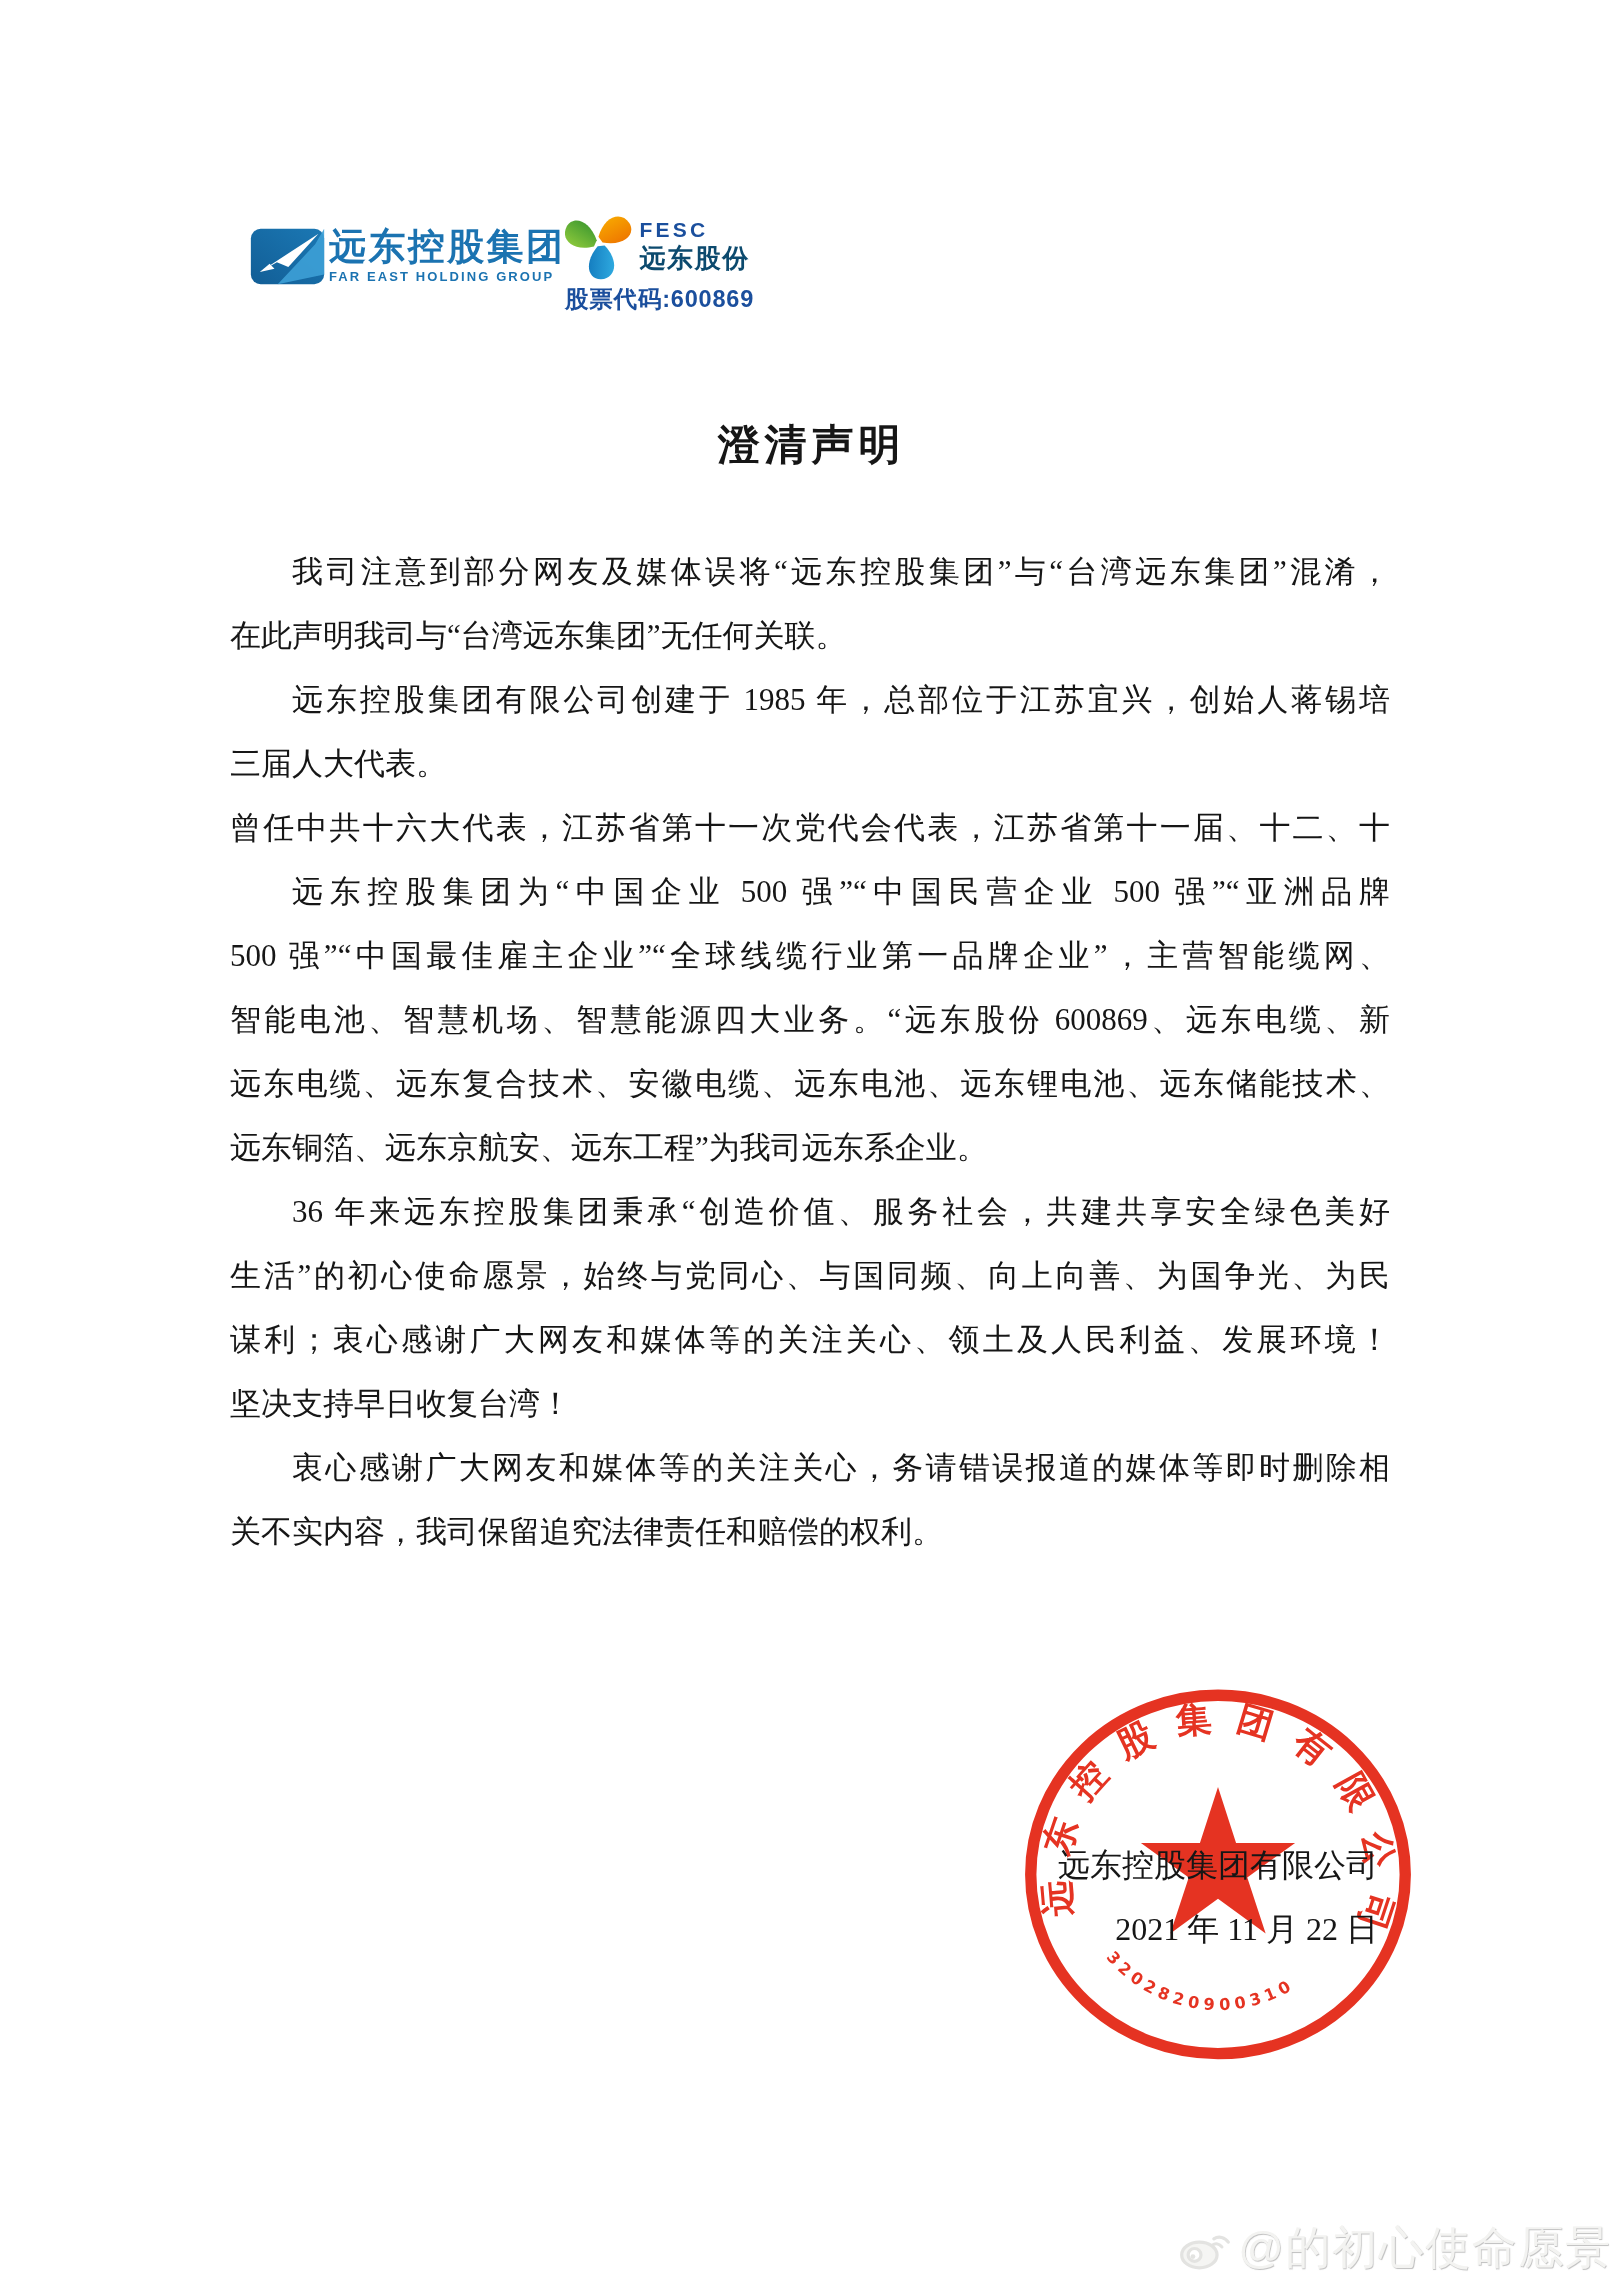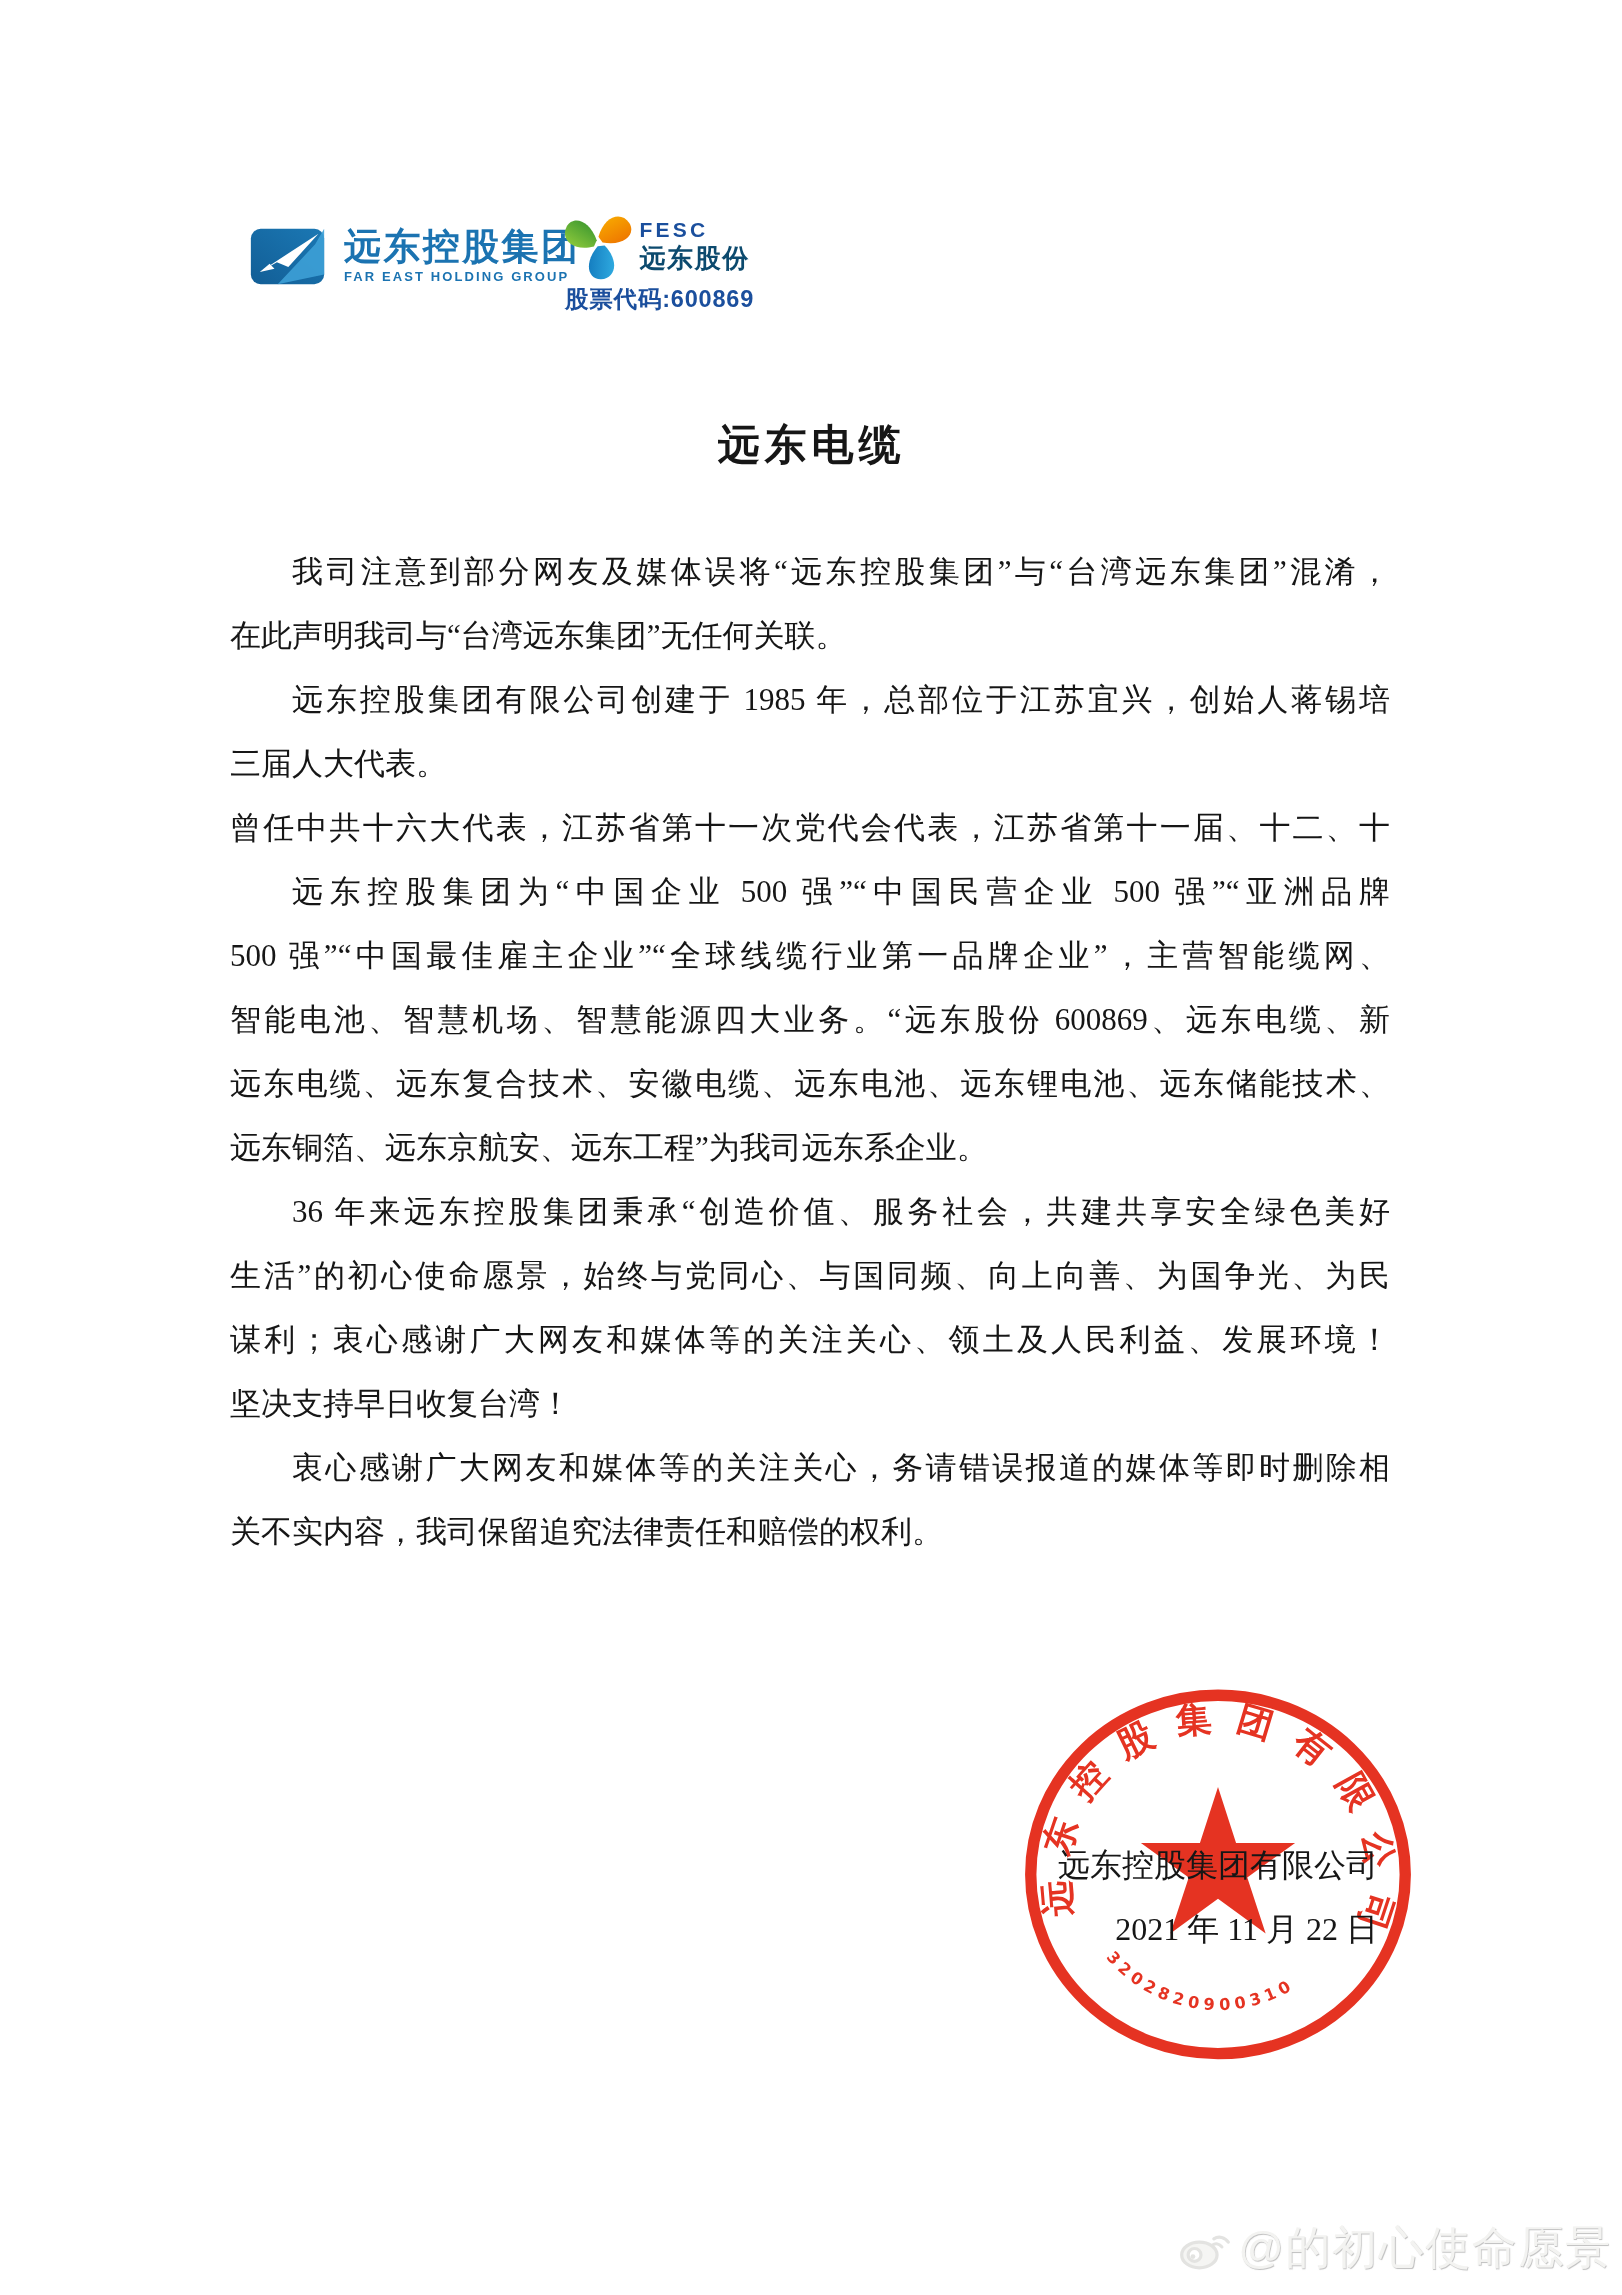--- a/index.html
+++ b/index.html
@@ -7,21 +7,21 @@
     position:relative;
     width:1623px;height:2295px;
     background:#ffffff;
     overflow:hidden;
     font-family:"Liberation Serif","DejaVu Serif",serif;
     color:#161616;
   }
   
   .logo-left{position:absolute;left:250px;top:228px;display:flex;align-items:flex-start;}
   .logo-left .mark{width:75px;height:57px;flex:0 0 auto;}
-  .logo-left .ltext{margin-left:19px;font-family:"Liberation Sans","DejaVu Sans",sans-serif;}
+  .logo-left .ltext{margin-left:4px;font-family:"Liberation Sans","DejaVu Sans",sans-serif;}
   .logo-cn{font-size:37px;line-height:37px;font-weight:bold;color:#1b73b1;letter-spacing:2.4px;white-space:nowrap;}
   .logo-en{margin-top:4px;font-size:13px;font-weight:bold;color:#1b73b1;letter-spacing:2.1px;white-space:nowrap;}
   .logo-right{position:absolute;left:565px;top:204px;font-family:"Liberation Sans","DejaVu Sans",sans-serif;}
   .logo-right .rrow{display:flex;align-items:center;}
   .logo-right .pin{width:68px;height:78px;flex:0 0 auto;}
   .logo-right .rcol{margin-left:6.5px;}
   .fesc{font-size:21px;line-height:29px;font-weight:bold;color:#1b4f9d;letter-spacing:3.2px;}
   .fesc-cn{font-size:26px;line-height:28px;font-weight:bold;color:#0c4a6e;letter-spacing:1.6px;white-space:nowrap;}
   .stock{margin-top:1px;font-size:23.5px;font-weight:bold;color:#1b4f9d;letter-spacing:0.8px;white-space:nowrap;}
   
@@ -106,21 +106,21 @@
         </g>
       </svg>
       <div class="rcol">
         <div class="fesc">FESC</div>
         <div class="fesc-cn">远东股份</div>
       </div>
     </div>
     <div class="stock">股票代码:600869</div>
   </div>
 
-  <div class="doc-title">远东电缆</div>
+  <div class="doc-title">澄清声明</div>
 
   <div class="body-col">
     <div class="bline pstart">我司注意到部分网友及媒体误将“远东控股集团”与“台湾远东集团”混淆，</div>
     <div class="bline pend">在此声明我司与“台湾远东集团”无任何关联。</div>
     <div class="bline pstart">远东控股集团有限公司创建于 1985 年，总部位于江苏宜兴，创始人蒋锡培</div>
     <div class="bline pend">三届人大代表。</div>
     <div class="bline">曾任中共十六大代表，江苏省第十一次党代会代表，江苏省第十一届、十二、十</div>
     <div class="bline pstart">远东控股集团为“中国企业 500 强”“中国民营企业 500 强”“亚洲品牌</div>
     <div class="bline">500 强”“中国最佳雇主企业”“全球线缆行业第一品牌企业”，主营智能缆网、</div>
     <div class="bline">智能电池、智慧机场、智慧能源四大业务。“远东股份 600869、远东电缆、新</div>

